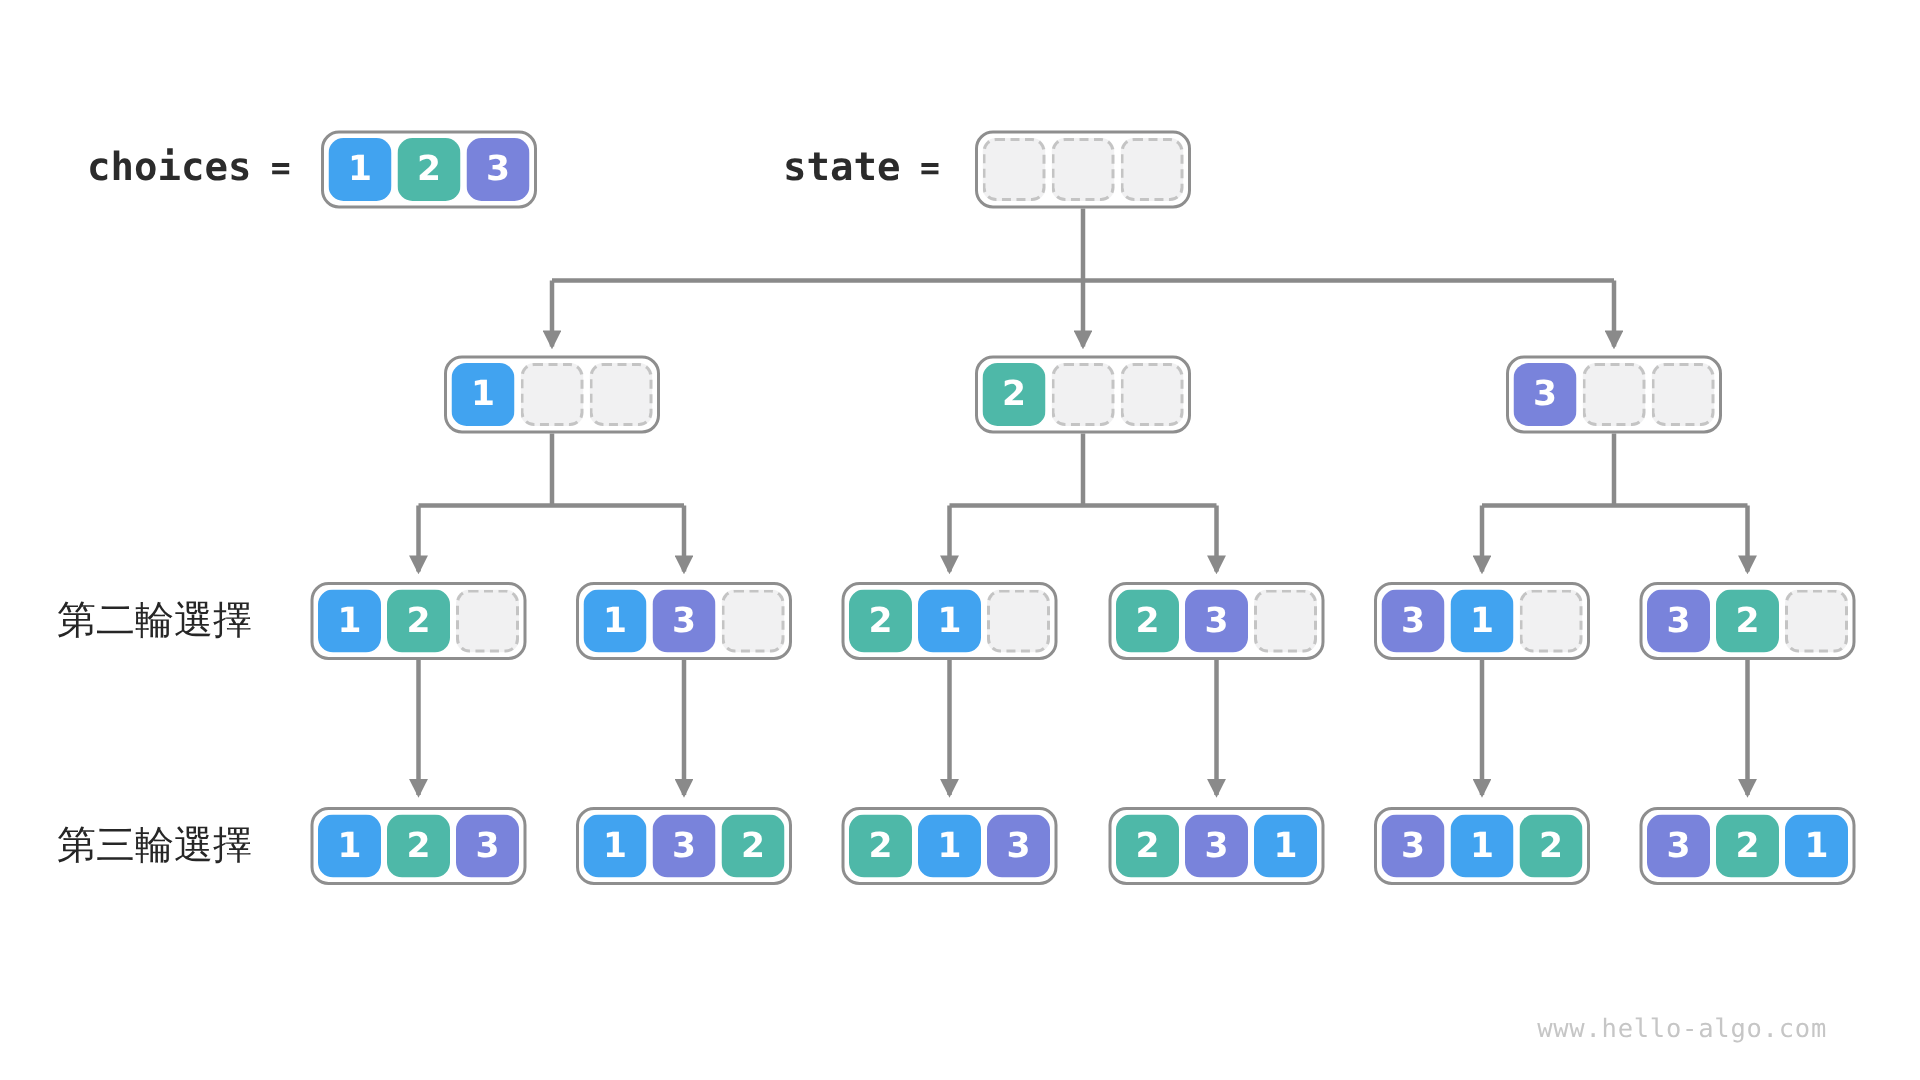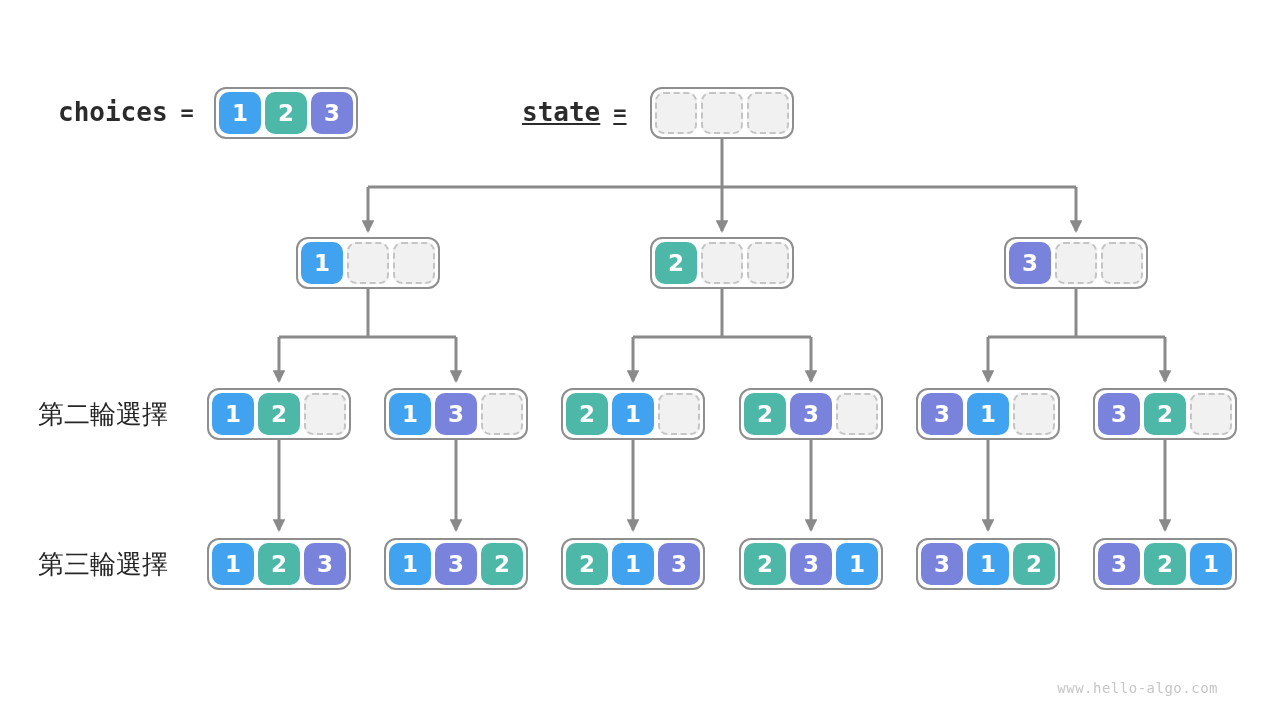--- a/index.html
+++ b/index.html
@@ -42,21 +42,21 @@
     border-radius:9px;
   }
 
   
   svg.edges{position:absolute;left:0;top:0;pointer-events:none;}
   .edge{stroke:var(--c-arrow,#8a8a8a);stroke-width:3;fill:none;}
   .arrowhead{fill:var(--c-arrow,#8a8a8a);}
 
   .watermark{
     position:absolute;right:38px;bottom:24px;
-    font-family:"DejaVu Sans Mono",monospace;font-size:14px;letter-spacing:0.5px;
+    font-family:"DejaVu Sans Mono",monospace;font-size:17px;letter-spacing:0.5px;
     color:var(--c-mark,#c6c6c6);
   }
 </style>
 </head>
 <body>
 
 <div class="canvas">
 
   <svg class="edges" width="1280" height="720" viewBox="0 0 1280 720">
     <defs>
@@ -94,21 +94,21 @@
 
   <div class="hdr" style="left:58px;">
     <span>choices</span><span class="eq">=</span>
   </div>
   <div class="node" style="left:214px;top:87px;">
     <span class="cell" style="background: rgb(65, 163, 240);">1</span>
     <span class="cell" style="background: rgb(78, 184, 168);">2</span>
     <span class="cell" style="background: rgb(121, 131, 219);">3</span>
   </div>
 
-  <div class="hdr" style="left:522px;text-decoration:underline;">
+  <div class="hdr" style="left:522px;">
     <span>state</span><span class="eq">=</span>
   </div>
   <div class="node" style="left:650px;top:87px;">
     <span class="cell empty"></span>
     <span class="cell empty"></span>
     <span class="cell empty"></span>
   </div>
 
   <div class="row-label" style="top:399px;">第二輪選擇</div>
   <div class="row-label" style="top:549px;">第三輪選擇</div>

